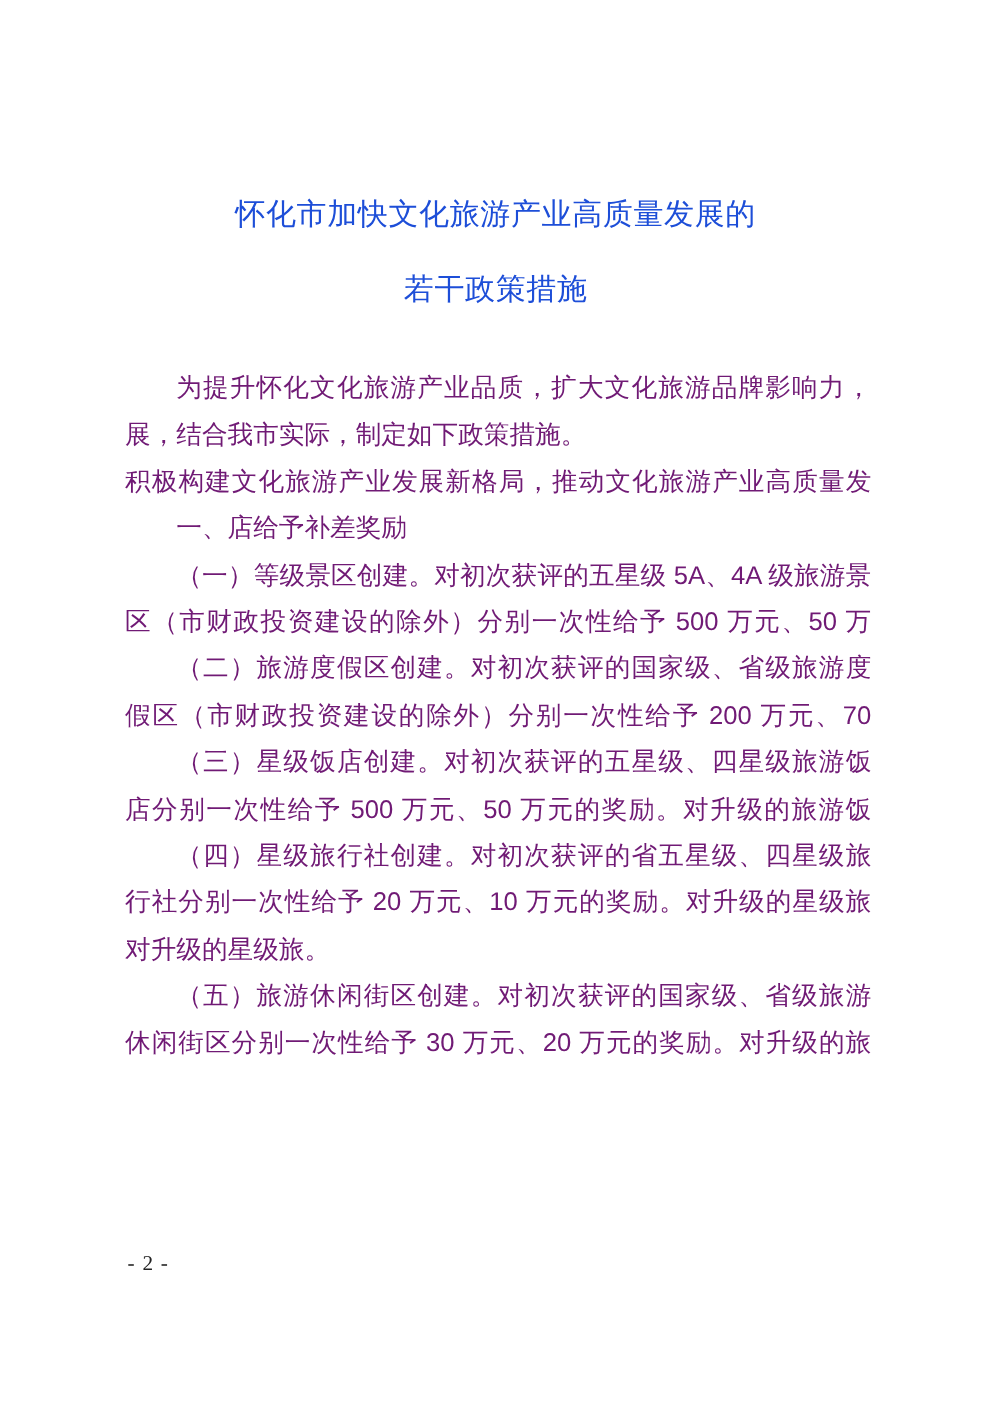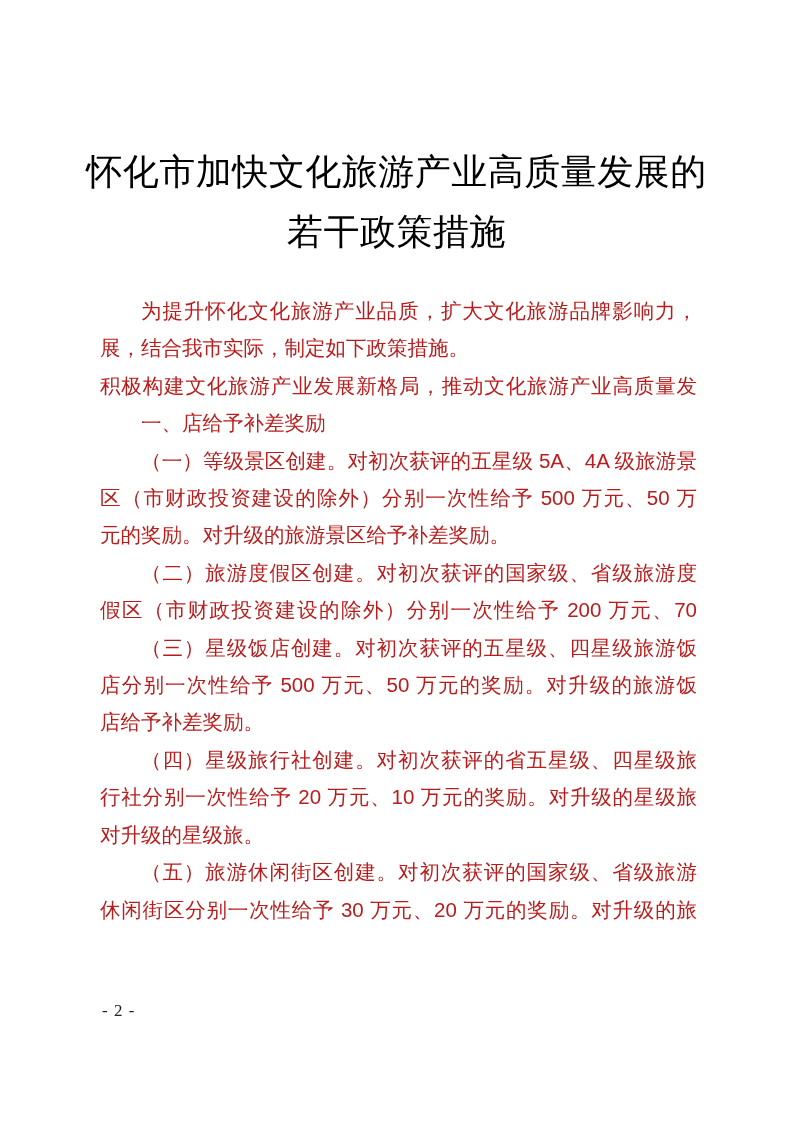--- a/index.html
+++ b/index.html
@@ -12,31 +12,31 @@
     width: 793px;
     height: 1122px;
     background: #ffffff;
     color: #111111;
     overflow: hidden;
     font-family: "Liberation Sans", sans-serif;
   }
   .title-block {
     margin-top: 142px;
     text-align: center;
-    font-size: 36px;
+    font-size: 24px;
     line-height: 60px;
     font-weight: 500;
-    color: #000000;
+    color: #1d4ed8;
     letter-spacing: 0.5px;
   }
   .doc-body {
     margin: 30px 96px 0 100px;
     font-size: 20.5px;
     line-height: 37.4px;
-    color: #b91c1c;
+    color: #701a75;
   }
   .line {
     text-align: justify;
     text-align-last: left;
   }
   .line.fill {
     text-align-last: justify;
   }
   .line.indent {
     text-indent: 2em;
@@ -64,26 +64,24 @@
     <div>若干政策措施</div>
   </div>
 
   <div class="doc-body" id="doc-body">
       <div class="line indent fill">为提升怀化文化旅游产业品质，扩大文化旅游品牌影响力，</div>
       <div class="line">展，结合我市实际，制定如下政策措施。</div>
       <div class="line fill">积极构建文化旅游产业发展新格局，推动文化旅游产业高质量发</div>
       <div class="line heading">一、店给予补差奖励</div>
       <div class="line indent fill">（一）等级景区创建。对初次获评的五星级 5A、4A 级旅游景</div>
       <div class="line fill">区（市财政投资建设的除外）分别一次性给予 500 万元、50 万</div>
-      <div class="line">元的奖励。对升级的旅游景区给予补差奖励。</div>
       <div class="line indent fill">（二）旅游度假区创建。对初次获评的国家级、省级旅游度</div>
       <div class="line fill">假区（市财政投资建设的除外）分别一次性给予 200 万元、70</div>
       <div class="line indent fill">（三）星级饭店创建。对初次获评的五星级、四星级旅游饭</div>
       <div class="line fill">店分别一次性给予 500 万元、50 万元的奖励。对升级的旅游饭</div>
-      <div class="line">店给予补差奖励。</div>
       <div class="line indent fill">（四）星级旅行社创建。对初次获评的省五星级、四星级旅</div>
       <div class="line fill">行社分别一次性给予 20 万元、10 万元的奖励。对升级的星级旅</div>
       <div class="line">对升级的星级旅。</div>
       <div class="line indent fill">（五）旅游休闲街区创建。对初次获评的国家级、省级旅游</div>
       <div class="line fill">休闲街区分别一次性给予 30 万元、20 万元的奖励。对升级的旅</div>
     </div>
 
   <div class="page-number">- 2 -</div>
 
 </div>

